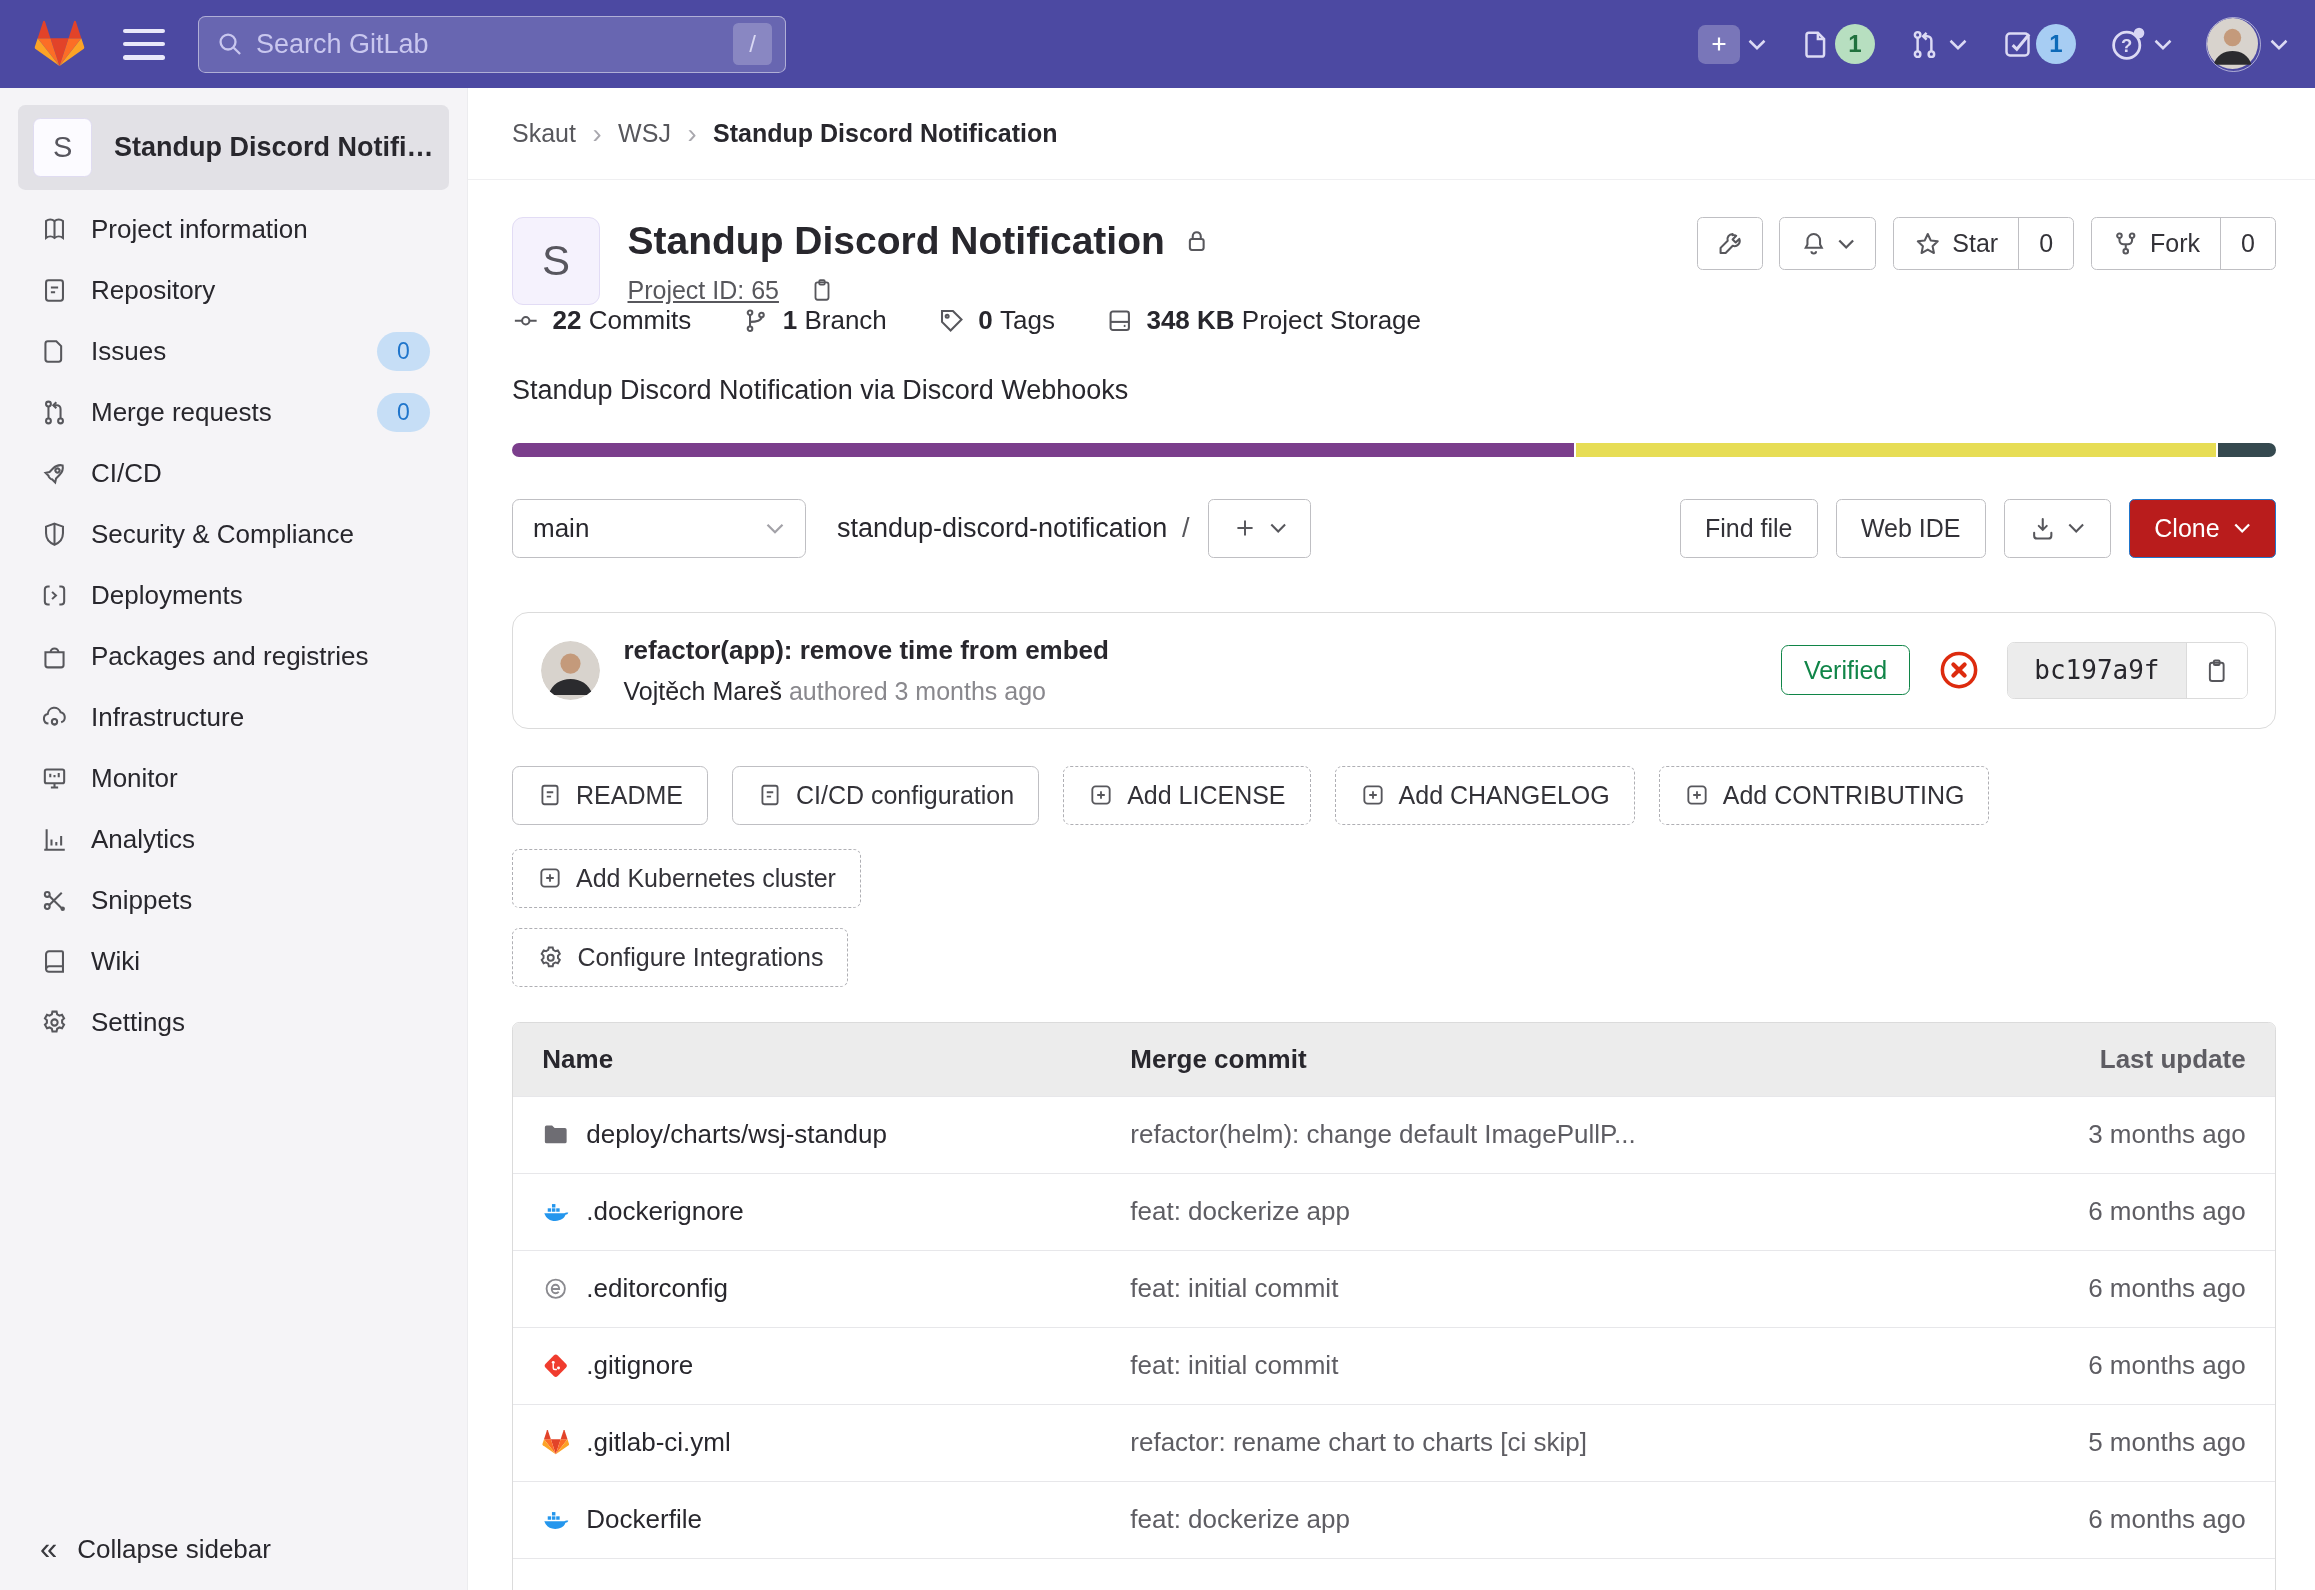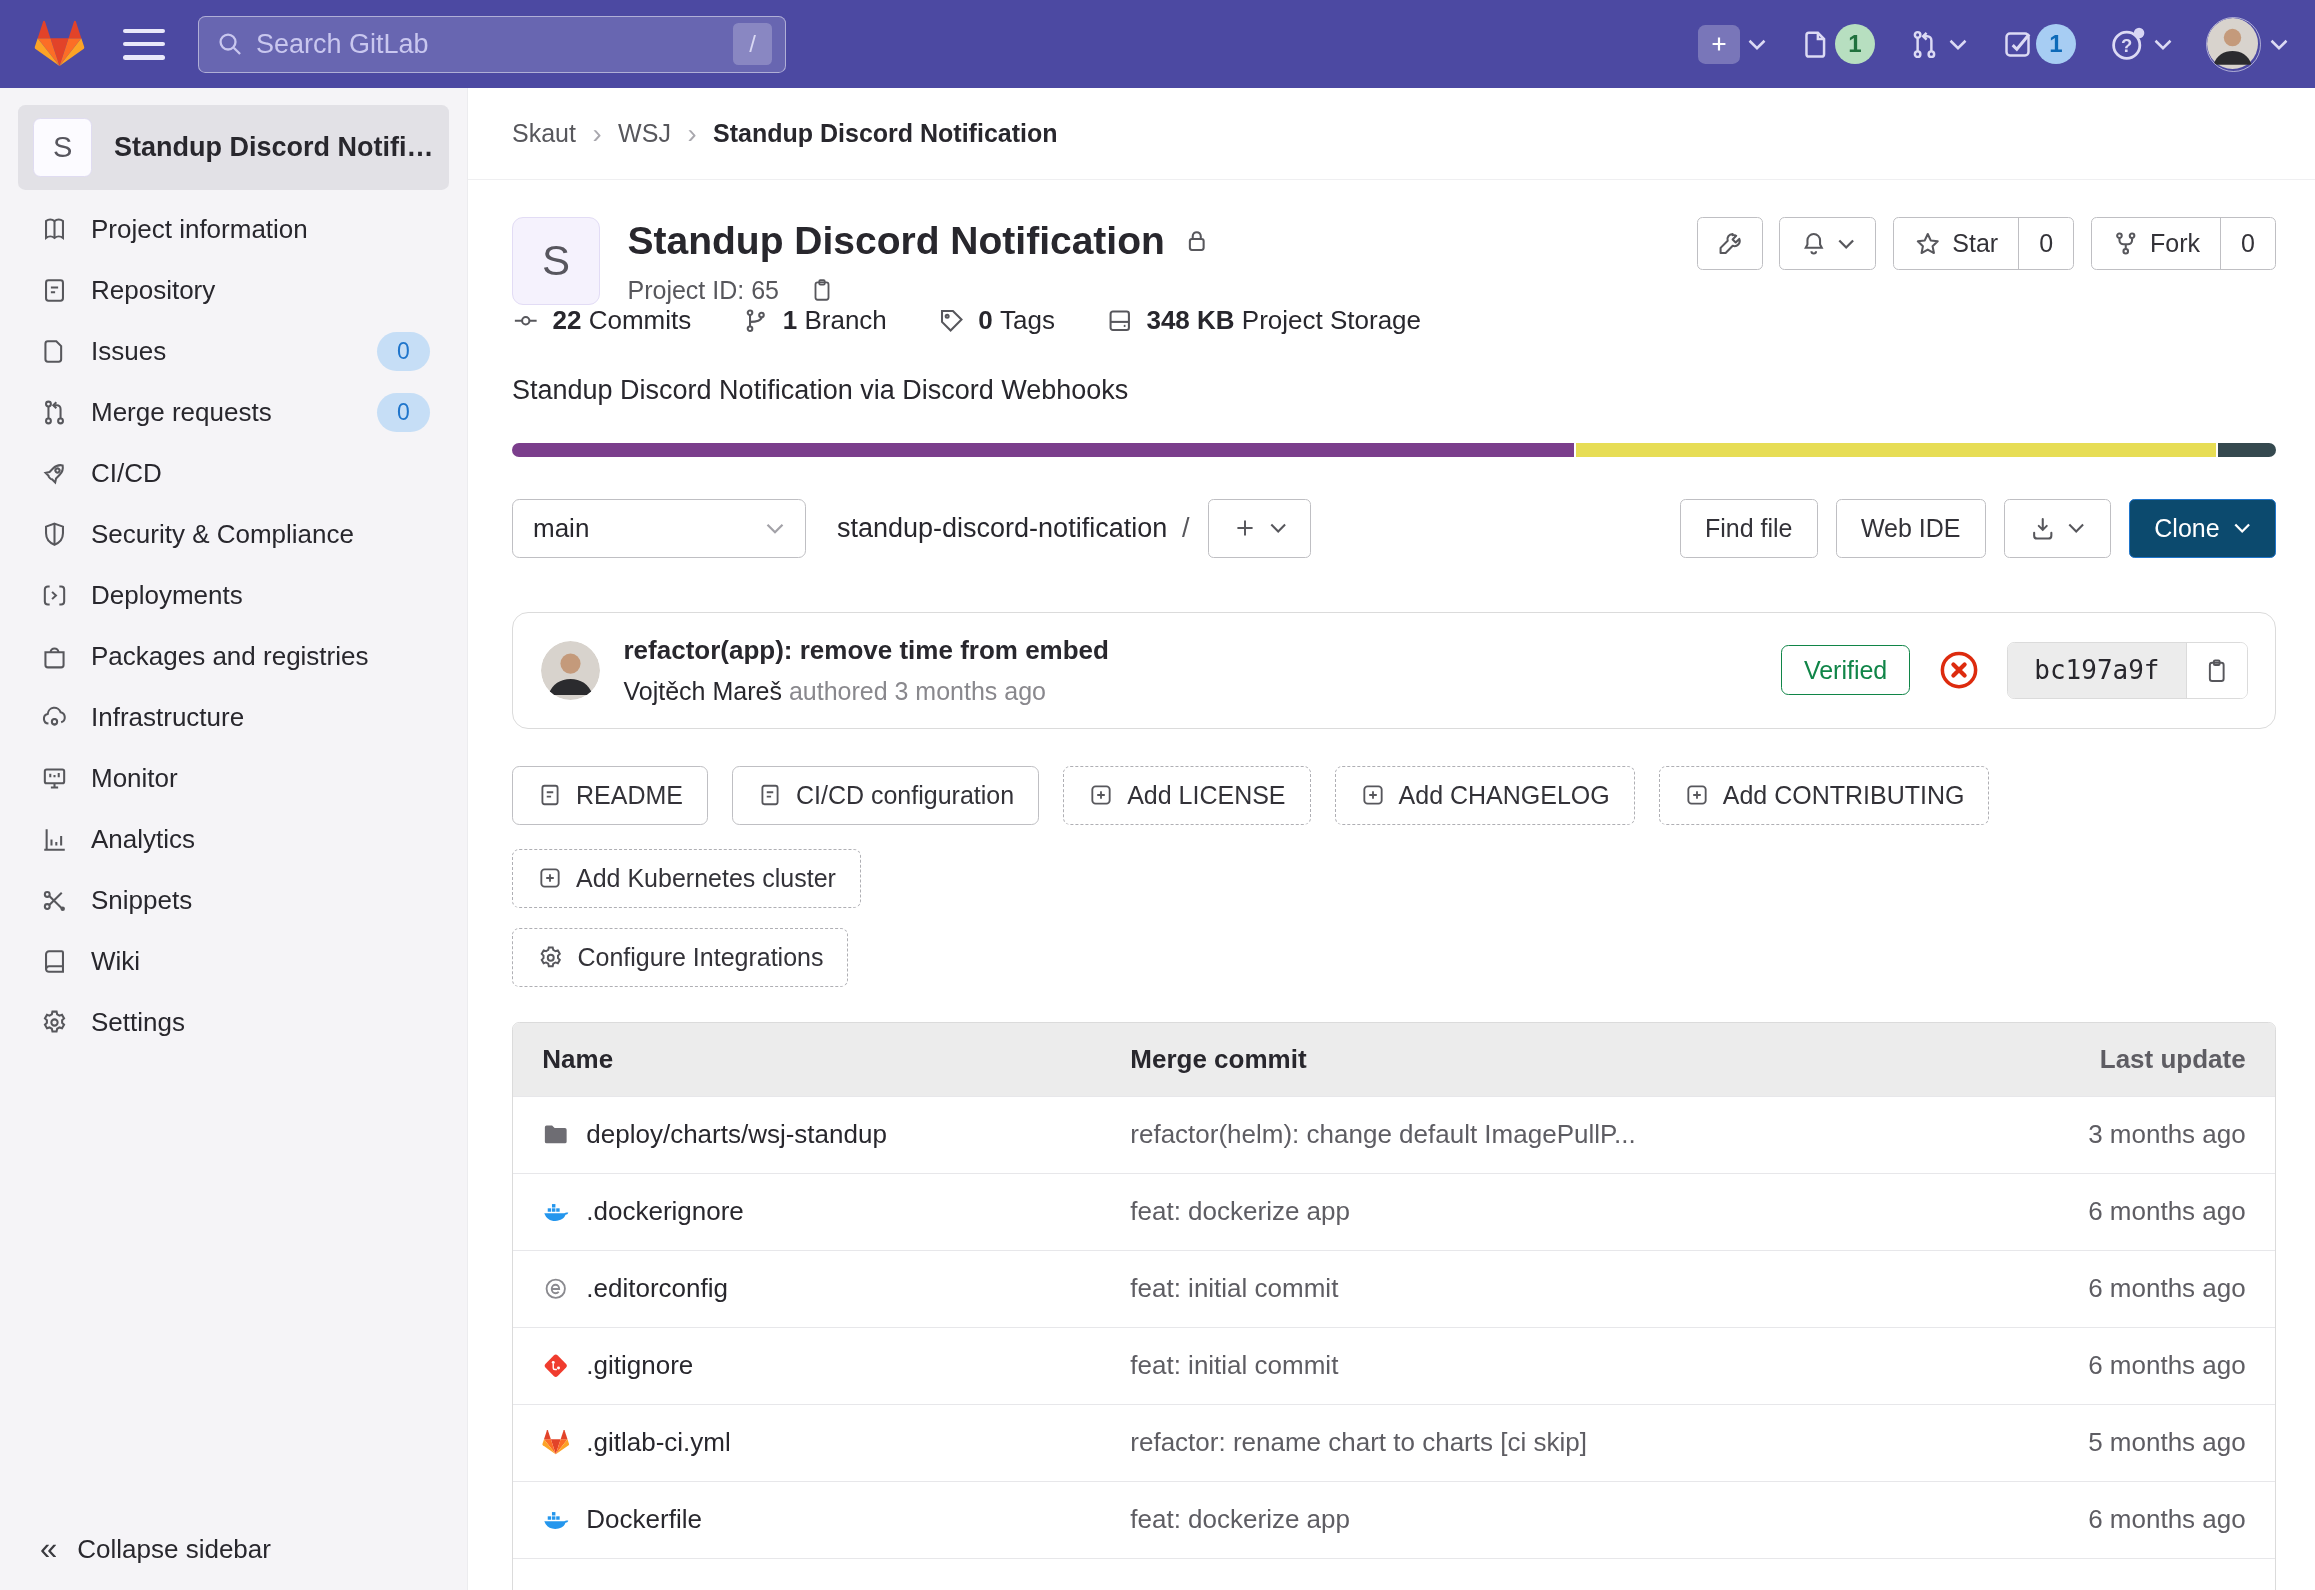--- a/index.html
+++ b/index.html
@@ -46,21 +46,21 @@
   .bc-link { color:#57575c; cursor:pointer; }
   .bc-sep { color:#a9a8ae; font-size:27.5px; }
   .bc-current { color:#28272d; font-weight:700; }
   .content { flex:1; padding:0 40px 0 44px; min-height:0; }
 
   .proj-header { margin-top:37px; display:flex; align-items:flex-start; }
   .proj-avatar { width:88px; height:88px; border-radius:11px; background:#f5f2fd; border:0.9px solid #e2dcf5; color:#57565e; font-size:42px; display:flex; align-items:center; justify-content:center; flex:0 0 auto; }
   .proj-meta { margin-left:27.5px; }
   .proj-title-row { display:flex; align-items:center; gap:18.4px; margin-top:1.8px; }
   .proj-title { font-size:39px; font-weight:700; color:#28272d; }
-  .proj-id-row { margin-top:13px; display:flex; align-items:center; gap:30px; color:#57575c; font-size:25px; }
+  .proj-id-row { margin-top:13px; display:flex; align-items:center; gap:30px; color:#57575c; font-size:25px;text-decoration:underline; }
   .hdr-actions { margin-left:auto; display:flex; align-items:center; gap:16.5px; }
   .btn { height:53px; border:0.9px solid #bfbfc3; border-radius:5.5px; background:#fff; display:flex; align-items:center; justify-content:center; font-size:25px; color:#333238; cursor:pointer; }
   .btn-icon-only { width:66px; }
   .btn-bell { width:97px; gap:9.2px; }
   .btn-split { padding:0; overflow:hidden; }
   .btn-split .seg { height:100%; display:flex; align-items:center; padding:0 20px; gap:11px; }
   .btn-split .seg + .seg { border-left:0.9px solid #bfbfc3; }
 
   .stats-row { display:flex; align-items:center; gap:51px; }
   .stat { display:flex; align-items:center; gap:13px; font-size:26px; color:#28272d; cursor:pointer; }
@@ -75,21 +75,21 @@
   .tree-controls { margin-top:42px; display:flex; align-items:center; }
   .branch-select { width:294px; height:59px; border:0.9px solid #bfbfc3; border-radius:7.3px; display:flex; align-items:center; padding:16px 20px; gap:11px; cursor:pointer; }
   .branch-select .sel-label { font-size:26px; color:#28272d; }
   .branch-select .chev { margin-left:auto; }
   .path-crumb { margin-left:31px; font-size:27px; color:#28272d; display:flex; align-items:center; gap:14.7px; }
   .path-sep { color:#57575c; }
   .btn-plus { margin-left:18.4px; width:103px; height:59px; gap:11px; }
   .tree-actions { margin-left:auto; display:flex; align-items:center; gap:18.4px; }
   .btn-text { padding:0 24px; height:59px; }
   .btn-dl { width:107px; height:59px; gap:11px; }
-  .btn-clone { height:59px; padding:18px 24px; background:#0c4a6e; border-color:#1f75cb; color:#fff; gap:13px; font-weight:500;text-align:center; }
+  .btn-clone { height:59px; padding:18px 24px; background:#b91c1c; border-color:#1f75cb; color:#fff; gap:13px; font-weight:500;text-align:center; }
 
   .commit-box { margin-top:54px; border:0.9px solid #dbdbdb; border-radius:16px; padding:22px 27.5px; display:flex; align-items:center; }
   .commit-avatar { width:59px; height:59px; border-radius:50%; overflow:hidden; flex:0 0 auto; }
   .commit-info { margin-left:24px; min-width:0; }
   .commit-title { font-size:26px; font-weight:700; color:#28272d; cursor:pointer; }
   .commit-sub { margin-top:11px; font-size:25px; color:#89888d; }
   .commit-sub .author { color:#28272d; cursor:pointer; }
   .commit-right { margin-left:auto; display:flex; align-items:center; gap:27.5px; }
   .badge-verified { height:50px; padding:0 22px; border:1.8px solid #108548; border-radius:7.3px; color:#108548; font-size:25px; display:flex; align-items:center; cursor:pointer; }
   .sha-group { height:57px; border:0.9px solid #dbdbdb; border-radius:7.3px; overflow:hidden; display:flex; }

